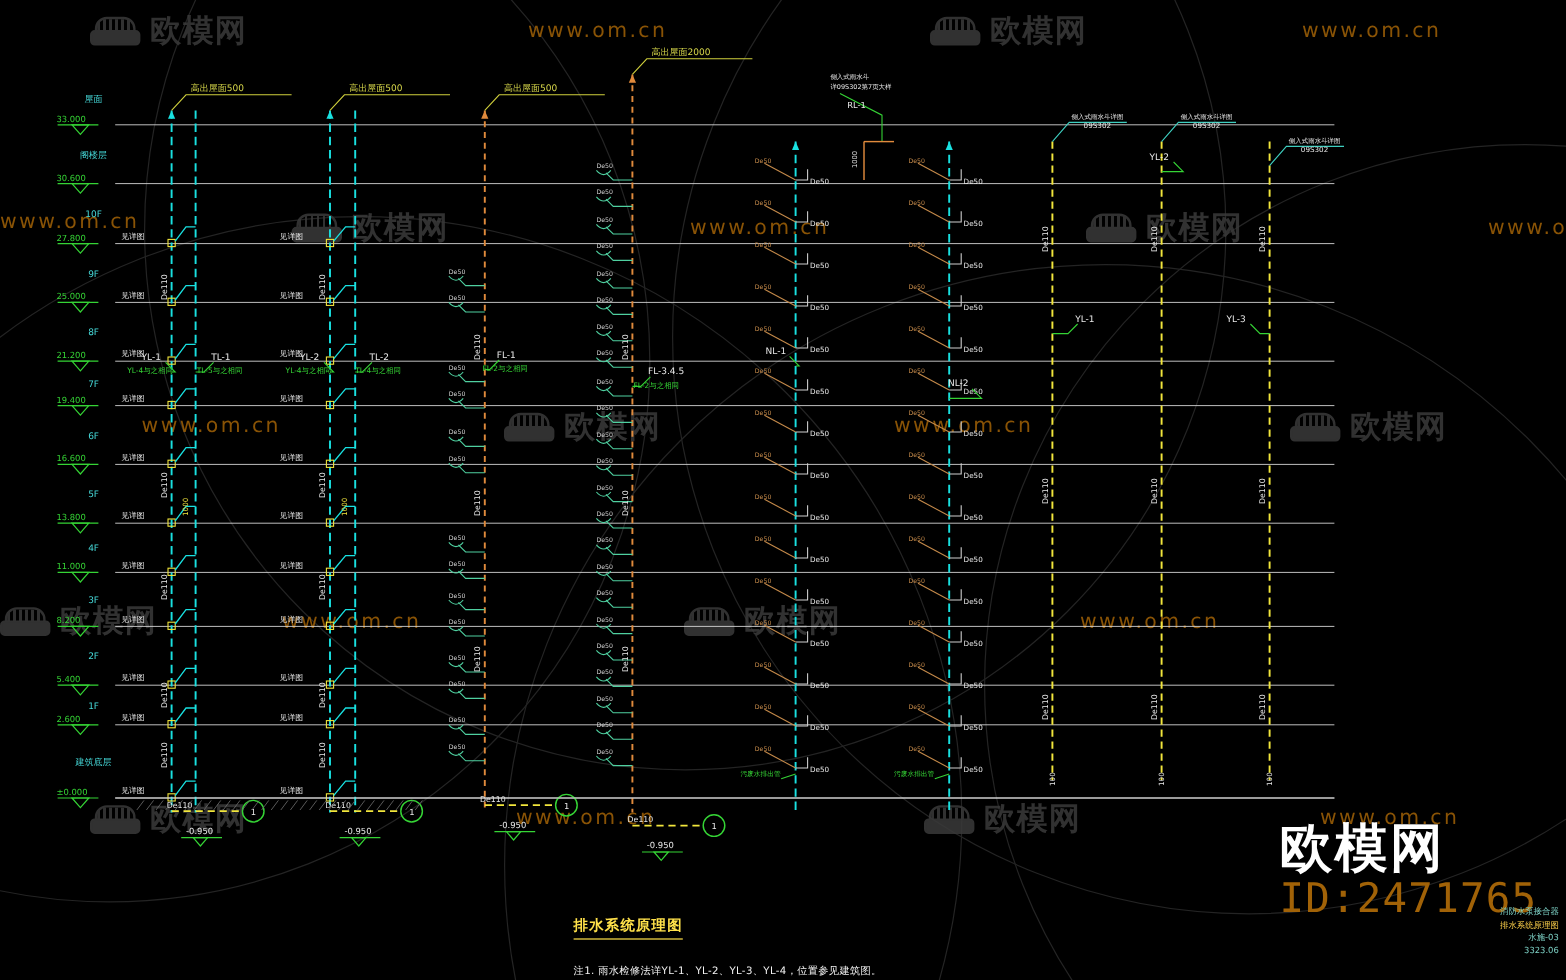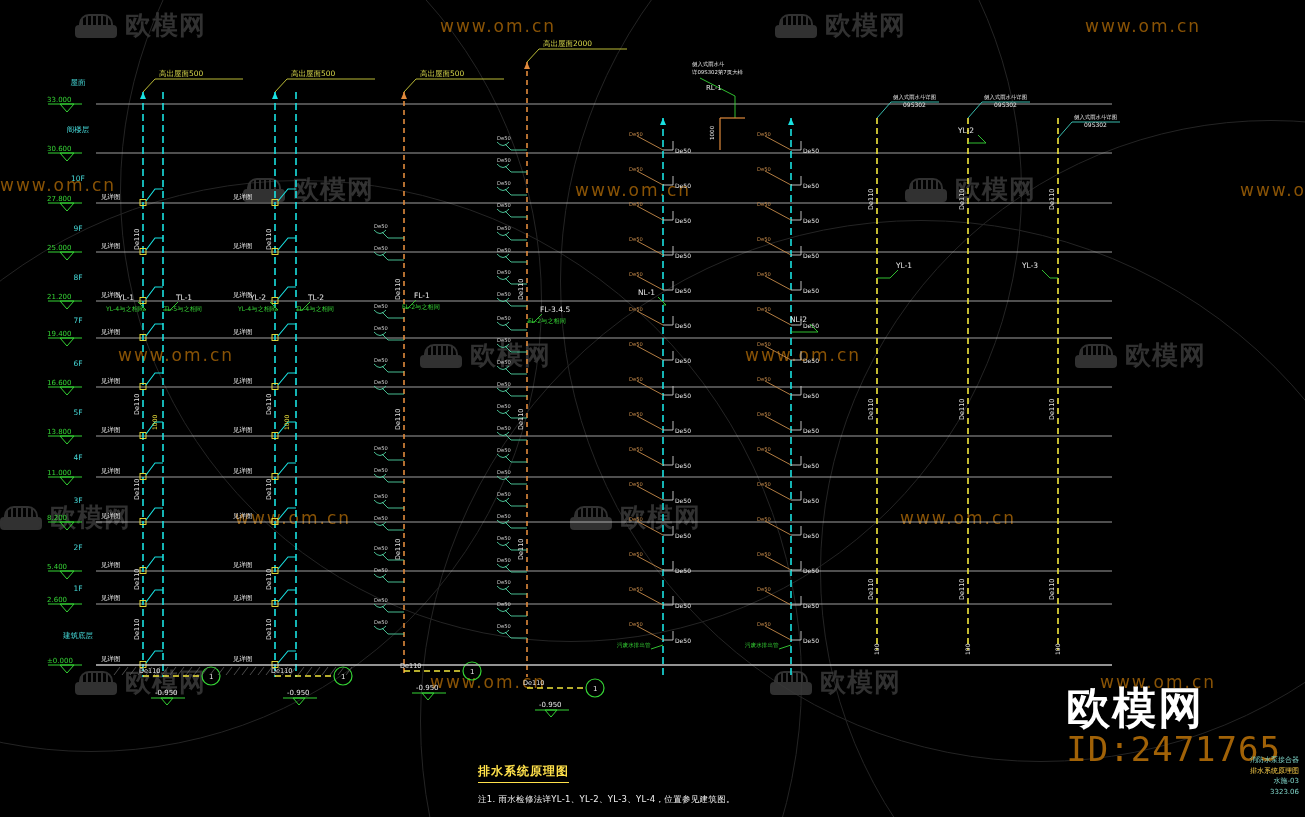--- a/index.html
+++ b/index.html
@@ -34,21 +34,21 @@
             font-family:"DejaVu Sans Mono","Liberation Mono",monospace;}
 
   .titleblk{position:absolute;right:6px;bottom:20px;z-index:20;text-align:right;
             color:#7fd4c8;font-size:7px;line-height:1.5;}
   .titleblk .r{color:#ffd24a;}
 
   
   .dtitle{position:absolute;left:478px;top:760px;z-index:20;}
   .dtitle .t{color:#ffe14a;font-size:12px;font-weight:bold;letter-spacing:1px;
      border-bottom:1.4px solid #ffe14a;padding-bottom:2px;display:inline-block;}
-  .dtitle .n{color:#f2f2f2;font-size:8.5px;margin-top:11px;letter-spacing:.3px;}
+  .dtitle .n{color:#f2f2f2;font-size:8.5px;margin-top:21px;letter-spacing:.3px;}
 </style>
 </head>
 <body>
 
 <div id="stage">
 
   <div class="wm-layer">
     <div class="wm-arc" style="left:-360px;top:-150px;width:900px;height:900px;"></div>
     <div class="wm-arc" style="left:120px;top:-260px;width:900px;height:900px;"></div>
     <div class="wm-arc" style="left:560px;top:-200px;width:960px;height:960px;"></div>

